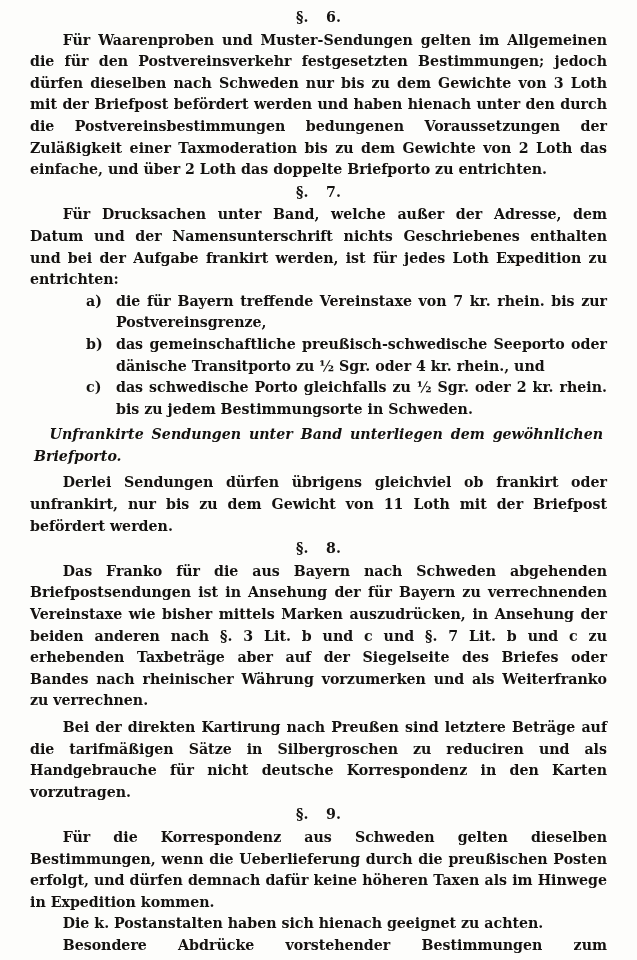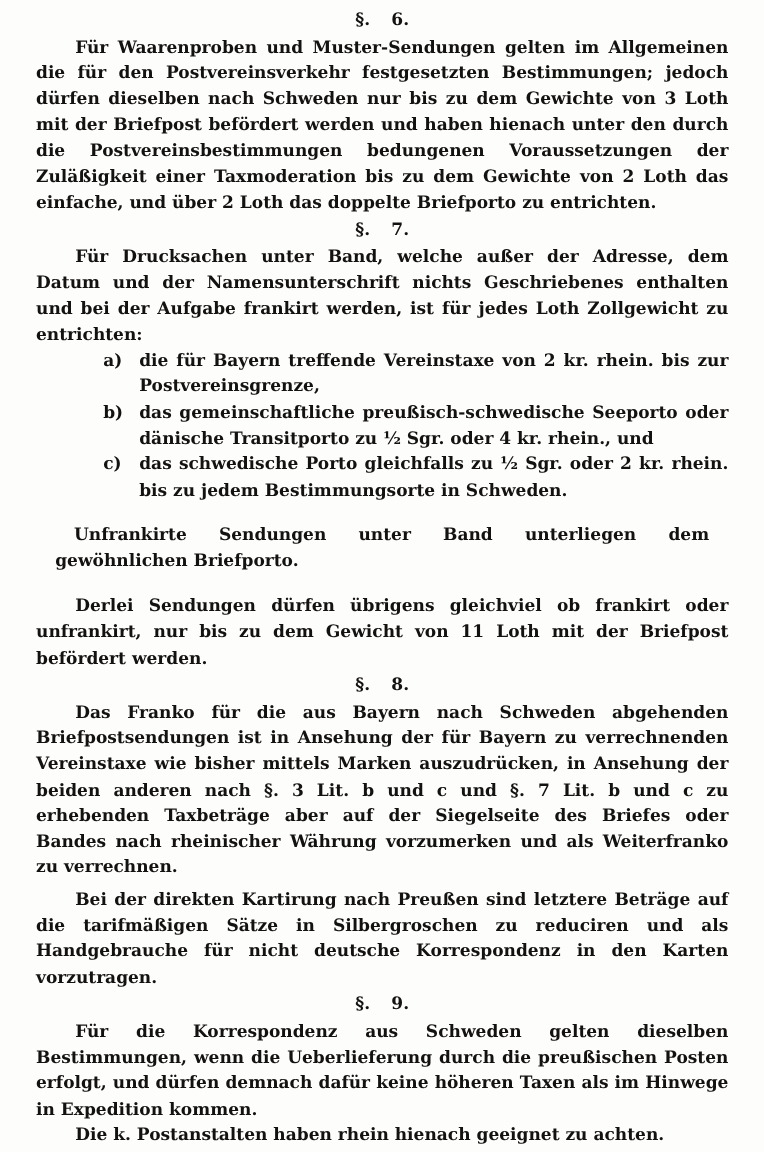--- a/index.html
+++ b/index.html
@@ -45,53 +45,54 @@
   }
   .list-item .label {
     flex: 0 0 30px;
     text-align: left;
   }
   .list-item .li-text {
     flex: 1;
     text-align: justify;
   }
   p.flush {
-    margin: 16px;
+    margin: 4px;
     text-indent: 1.1em;
+    font-style: italic;
   }
 </style>
 </head>
 <body>
 
 <div class="page">
 
   <div class="sec-heading">§. 6.</div>
   <p class="para">Für Waarenproben und Muster-Sendungen gelten im Allgemeinen die für den Postvereinsverkehr festgesetzten Bestimmungen; jedoch dürfen dieselben nach Schweden nur bis zu dem Gewichte von 3 Loth mit der Briefpost befördert werden und haben hienach unter den durch die Postvereinsbestimmungen bedungenen Voraussetzungen der Zuläßigkeit einer Taxmoderation bis zu dem Gewichte von 2 Loth das einfache, und über 2 Loth das doppelte Briefporto zu entrichten.</p>
 
   <div class="sec-heading">§. 7.</div>
-  <p class="para">Für Drucksachen unter Band, welche außer der Adresse, dem Datum und der Namensunterschrift nichts Geschriebenes enthalten und bei der Aufgabe frankirt werden, ist für jedes Loth Zollgewicht zu entrichten:</p>
+  <p class="para">Für Drucksachen unter Band, welche außer der Adresse, dem Datum und der Namensunterschrift nichts Geschriebenes enthalten und bei der Aufgabe frankirt werden, ist für jedes Loth Expedition zu entrichten:</p>
 
   <div class="list-item">
     <span class="label">a)</span>
-    <span class="li-text">die für Bayern treffende Vereinstaxe von 2 kr. rhein. bis zur Postvereinsgrenze,</span>
+    <span class="li-text">die für Bayern treffende Vereinstaxe von 7 kr. rhein. bis zur Postvereinsgrenze,</span>
   </div>
   <div class="list-item">
     <span class="label">b)</span>
     <span class="li-text">das gemeinschaftliche preußisch-schwedische Seeporto oder dänische Transitporto zu ½ Sgr. oder 4 kr. rhein., und</span>
   </div>
   <div class="list-item">
     <span class="label">c)</span>
     <span class="li-text">das schwedische Porto gleichfalls zu ½ Sgr. oder 2 kr. rhein. bis zu jedem Bestimmungsorte in Schweden.</span>
   </div>
 
   <p class="flush">Unfrankirte Sendungen unter Band unterliegen dem gewöhnlichen Briefporto.</p>
   <p class="para gap-top">Derlei Sendungen dürfen übrigens gleichviel ob frankirt oder unfrankirt, nur bis zu dem Gewicht von 11 Loth mit der Briefpost befördert werden.</p>
 
   <div class="sec-heading">§. 8.</div>
   <p class="para">Das Franko für die aus Bayern nach Schweden abgehenden Briefpostsendungen ist in Ansehung der für Bayern zu verrechnenden Vereinstaxe wie bisher mittels Marken auszudrücken, in Ansehung der beiden anderen nach §. 3 Lit. b und c und §. 7 Lit. b und c zu erhebenden Taxbeträge aber auf der Siegelseite des Briefes oder Bandes nach rheinischer Währung vorzumerken und als Weiterfranko zu verrechnen.</p>
   <p class="para gap-top">Bei der direkten Kartirung nach Preußen sind letztere Beträge auf die tarifmäßigen Sätze in Silbergroschen zu reduciren und als Handgebrauche für nicht deutsche Korrespondenz in den Karten vorzutragen.</p>
 
   <div class="sec-heading">§. 9.</div>
   <p class="para">Für die Korrespondenz aus Schweden gelten dieselben Bestimmungen, wenn die Ueberlieferung durch die preußischen Posten erfolgt, und dürfen demnach dafür keine höheren Taxen als im Hinwege in Expedition kommen.</p>
-  <p class="para">Die k. Postanstalten haben rhein hienach geeignet zu achten.</p>
+  <p class="para">Die k. Postanstalten haben sich hienach geeignet zu achten.</p>
   <p class="para">Besondere Abdrücke vorstehender Bestimmungen zum Handgebrauche werden jeder Expedition durch das vorgesetzte Bezirksamt zukommen.</p>
 
 </div>
 
 </body></html>

